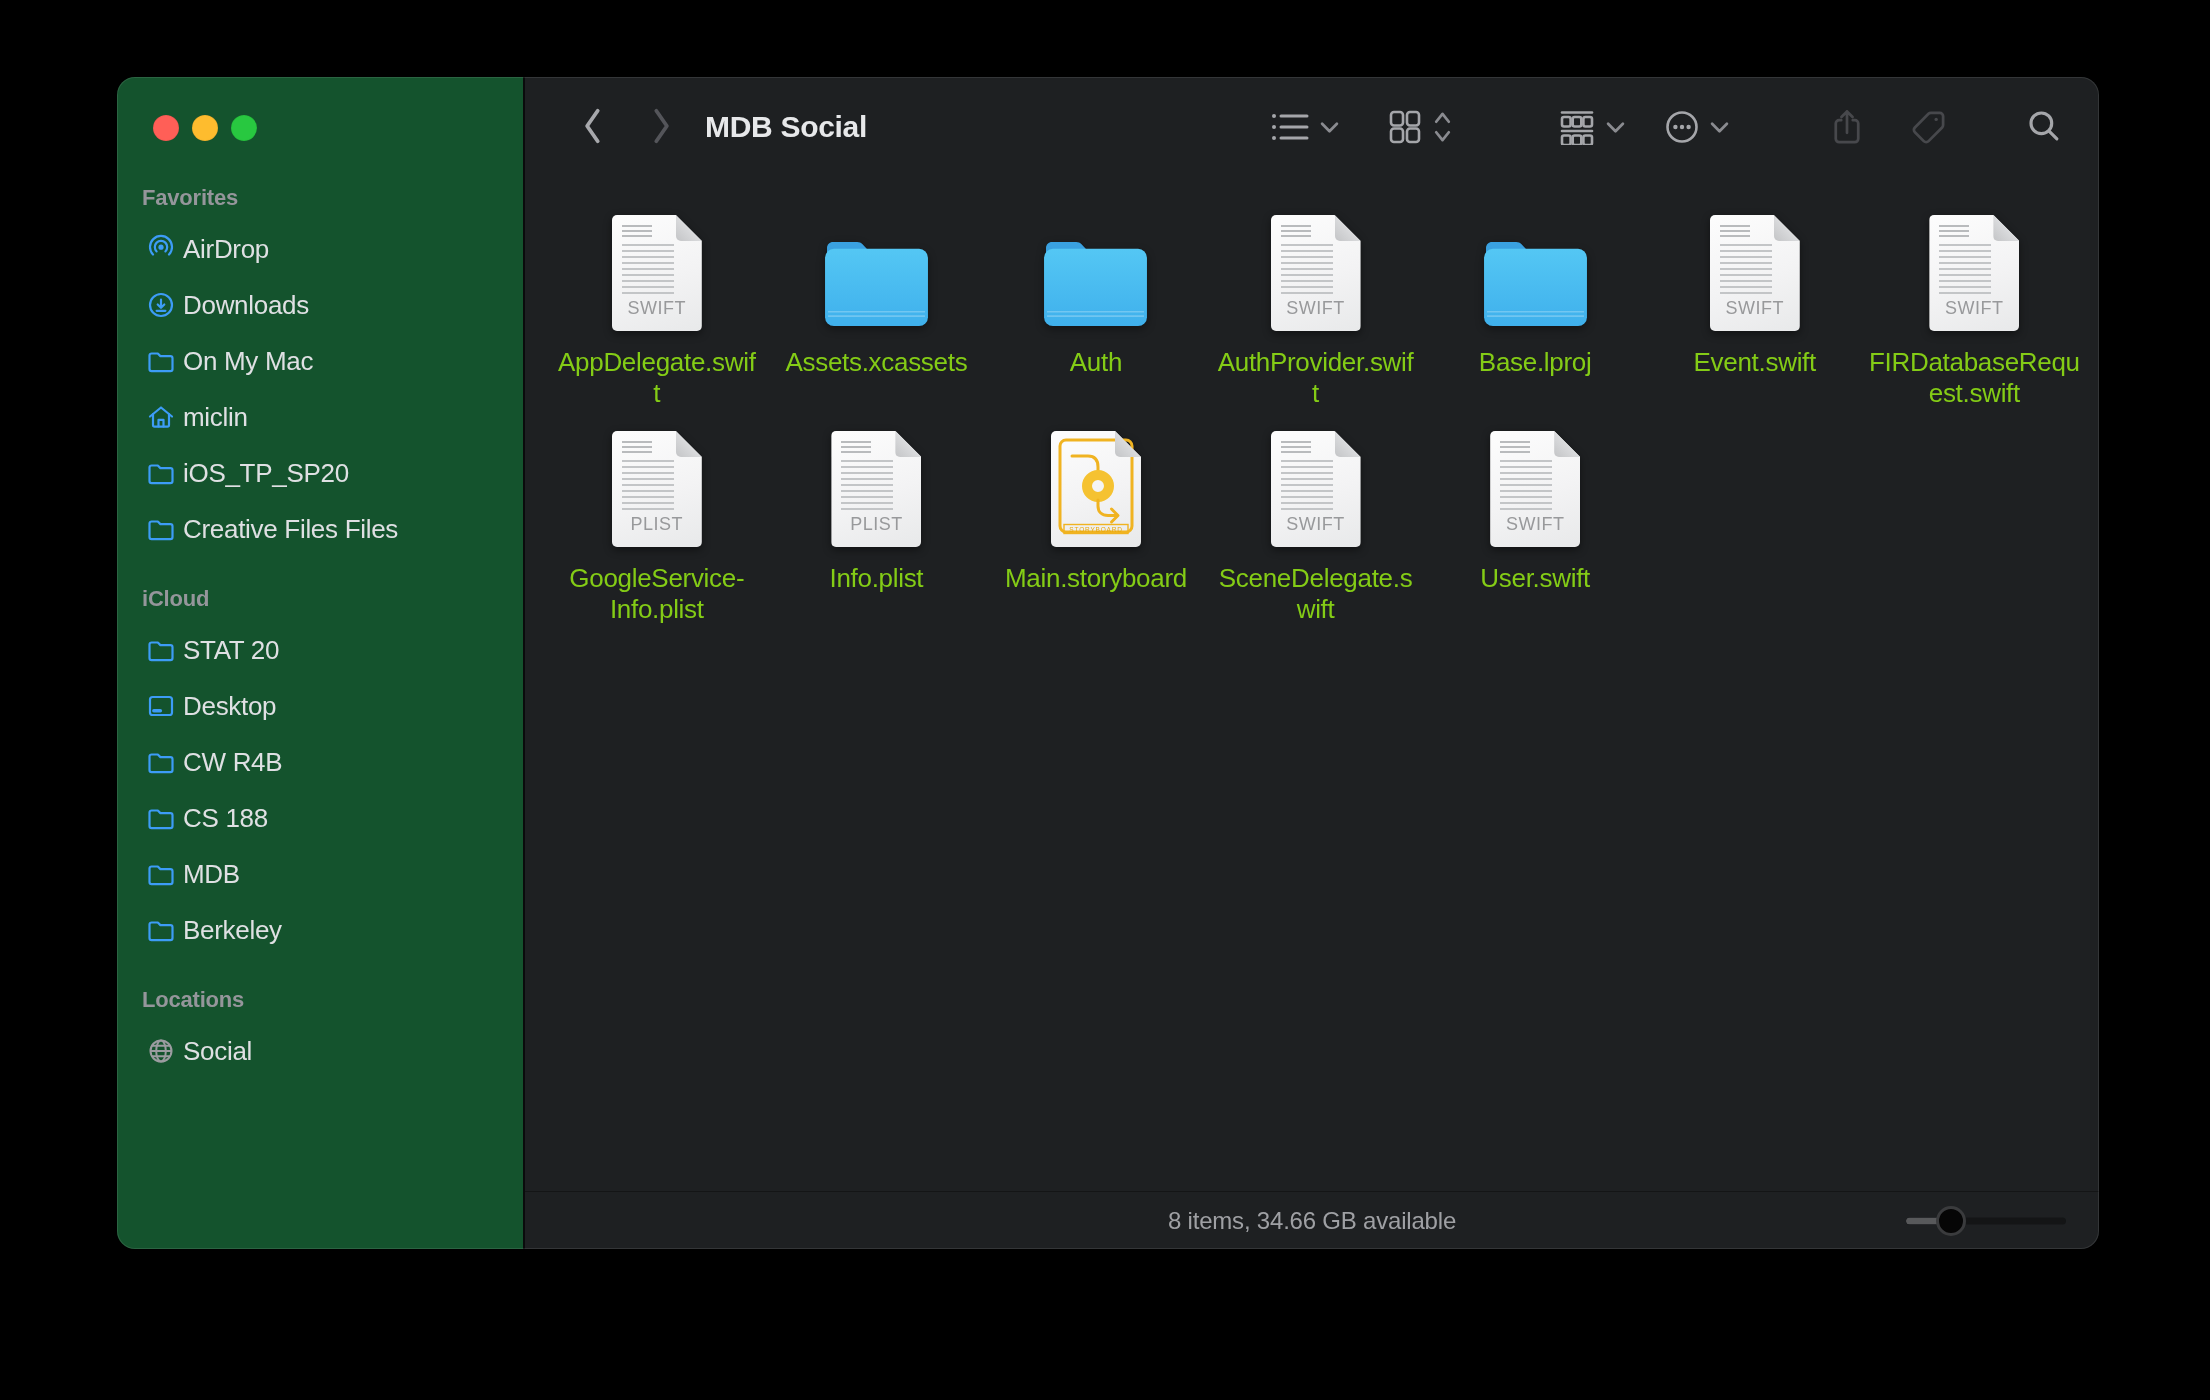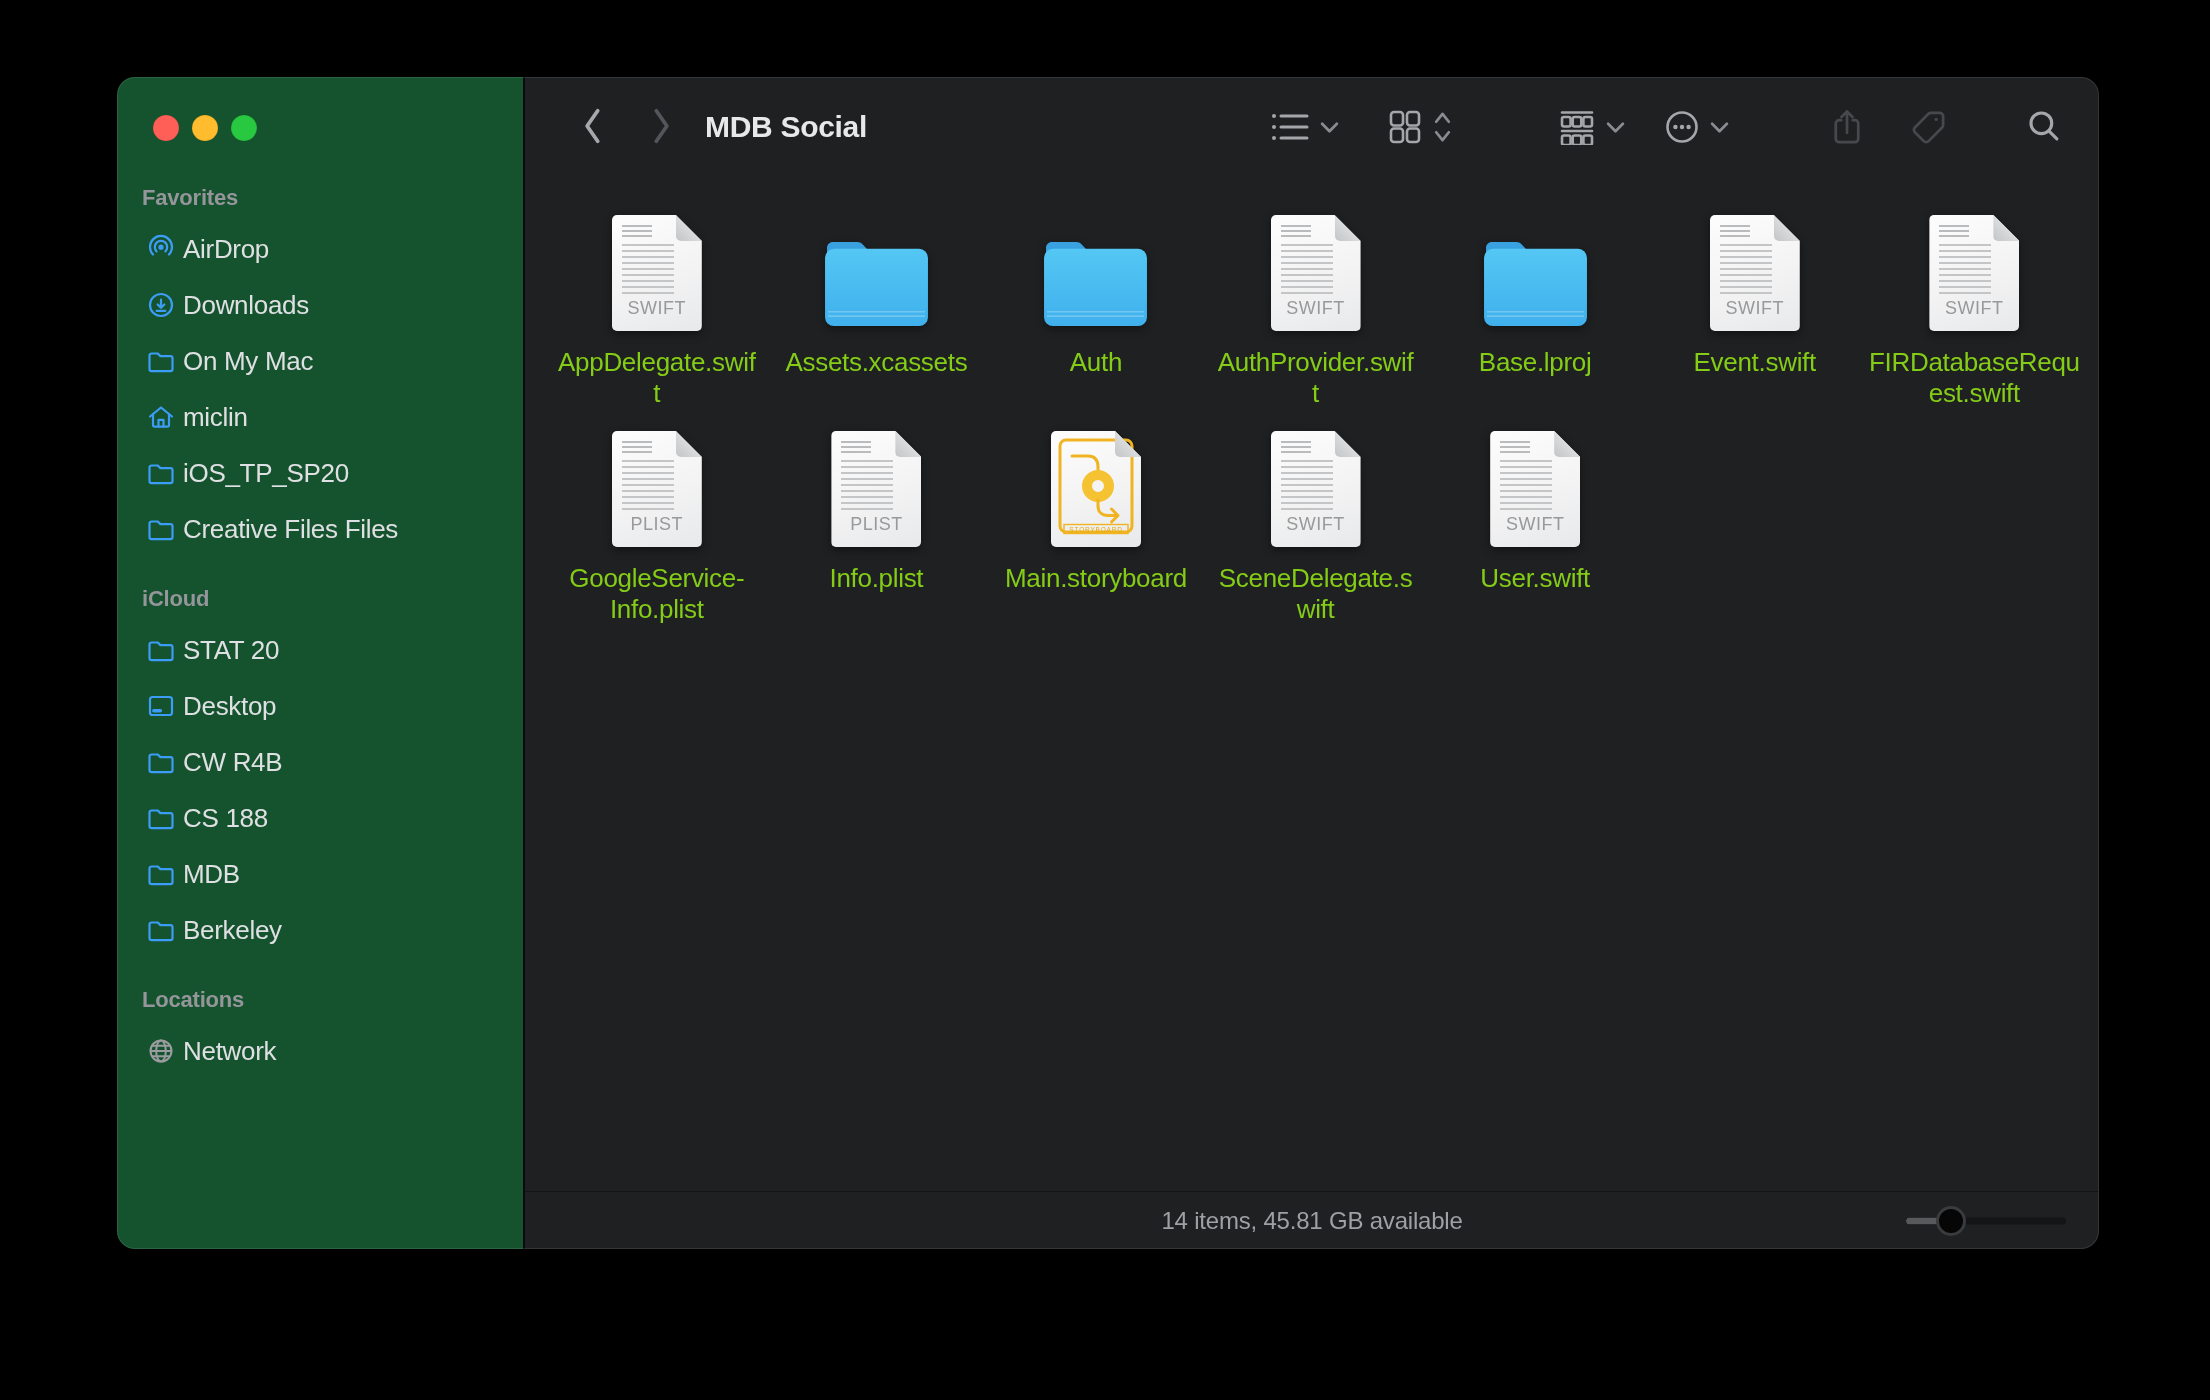--- a/index.html
+++ b/index.html
@@ -214,21 +214,21 @@
         <div class="section-header">Locations</div>
         <div class="side-item">
           <span class="side-icon gray">
             <svg width="32" height="32" viewBox="0 0 32 32" fill="none" stroke="currentColor" stroke-linecap="round" stroke-linejoin="round" stroke-width="2">
               <circle cx="16" cy="16" r="10.5"></circle>
               <path d="M5.8 16h20.4"></path>
               <ellipse cx="16" cy="16" rx="4.8" ry="10.5"></ellipse>
               <path d="M7.4 10.8h17.2M7.4 21.2h17.2"></path>
             </svg>
           </span>
-          <span class="side-label">Network</span>
+          <span class="side-label">Social</span>
         </div>
       </nav>
   </aside>
 
   <main class="content">
     <div class="toolbar">
       <button class="nav-btn back">
         <span class="ic"><svg width="26" height="40" viewBox="0 0 20 34" fill="none" stroke="currentColor" stroke-linecap="round" stroke-linejoin="round" stroke-width="3.2">
               <path d="M14 4 5 17l9 13"></path>
             </svg></span>
@@ -546,21 +546,21 @@
               <div class="doc-fold"></div>
             </div>
           </div>
           <div class="file-label">
             <div>User.swift</div>
           </div>
         </div>
       </div>
 
     <div class="status-bar">
-      <span class="status-text">14 items, 45.81 GB available</span>
+      <span class="status-text">8 items, 34.66 GB available</span>
       <div class="zoom-slider">
         <div class="zoom-track">
             <div class="zoom-fill" style="width: 28%;"></div>
           </div>
         <div class="zoom-knob" style="left: calc(28% - 15px);"></div>
       </div>
     </div>
   </main>
 </div>
 

